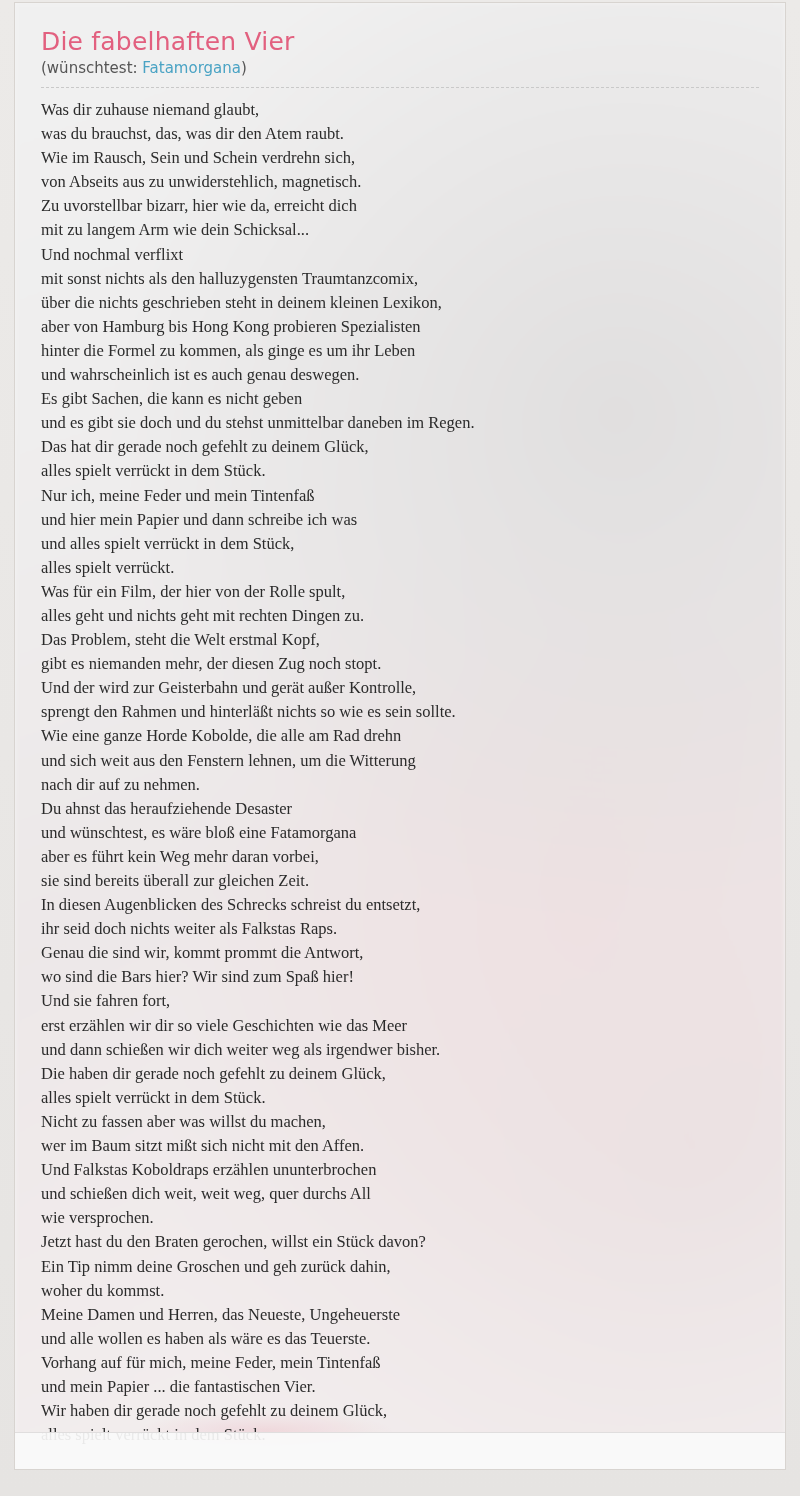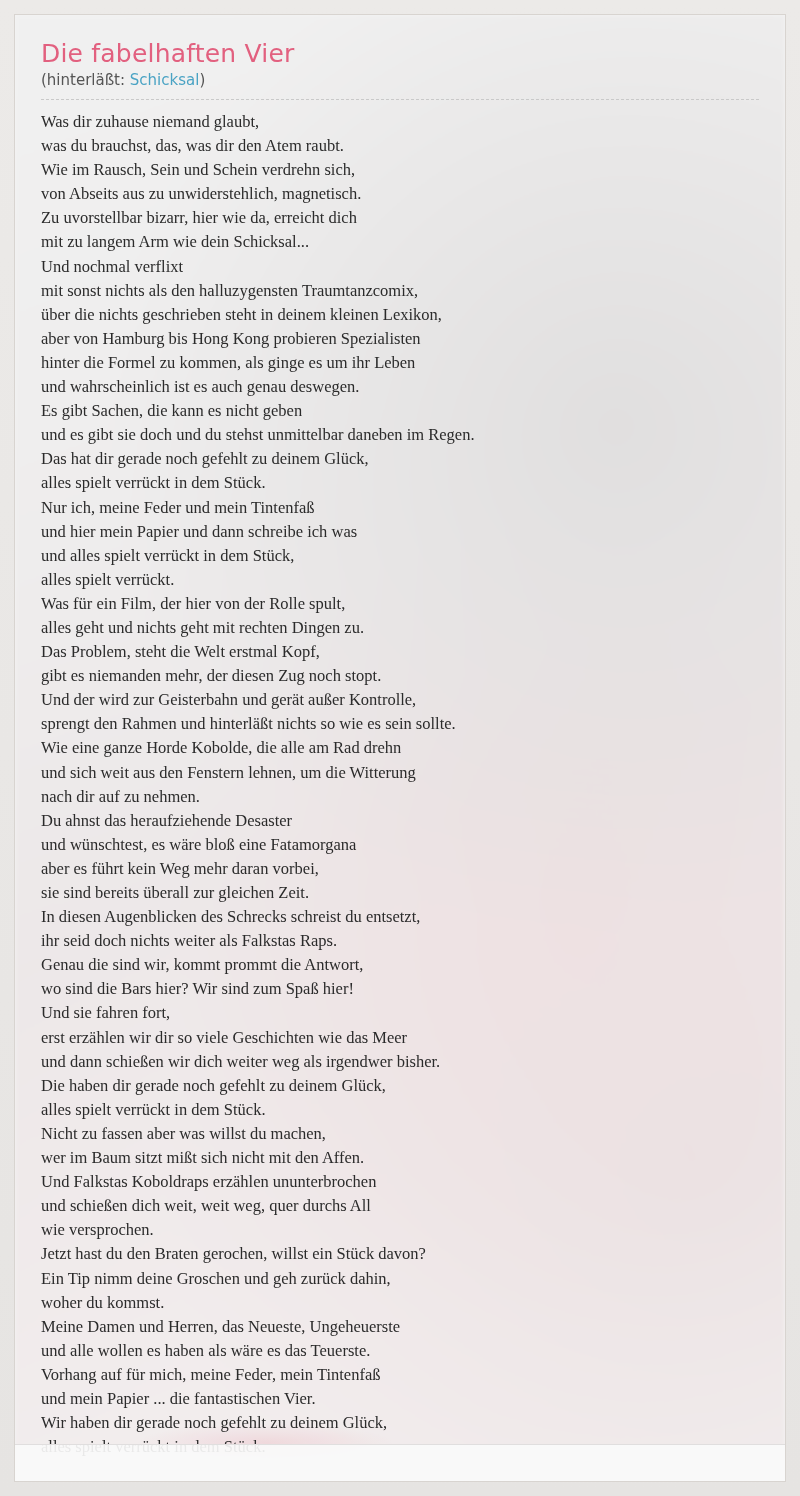--- a/index.html
+++ b/index.html
@@ -12,21 +12,21 @@
     background: #e9e9e7;
     font-family: "DejaVu Sans", "Liberation Sans", sans-serif;
     overflow: hidden;
   }
 
   .page-frame {
     position: relative;
     width: 800px;
     height: 1496px;
     box-sizing: border-box;
-    padding: 14px 14px 14px 14px;
+    padding: 2px 14px 14px 14px;
     background:
       linear-gradient(180deg, #eceae8 0%, #e6e4e2 100%);
   }
 
   
   .card {
     position: relative;
     box-sizing: border-box;
     width: 772px;
     height: 1468px;
@@ -119,22 +119,22 @@
 <div class="page-frame">
   <div class="card">
     <div class="bg-photo"></div>
     <div class="sheet"></div>
     <div class="smudge"></div>
 
     <div class="content">
       <h1 class="song-title">Die fabelhaften Vier</h1>
 
       <div class="artist-line">
-        <span>(hinterläßt:</span>
-        <a class="artist-link" href="#">Schicksal</a><span>)</span>
+        <span>(wünschtest:</span>
+        <a class="artist-link" href="#">Fatamorgana</a><span>)</span>
       </div>
 
       <div class="lyrics">Was dir zuhause niemand glaubt,
 was du brauchst, das, was dir den Atem raubt.
 Wie im Rausch, Sein und Schein verdrehn sich,
 von Abseits aus zu unwiderstehlich, magnetisch.
 Zu uvorstellbar bizarr, hier wie da, erreicht dich
 mit zu langem Arm wie dein Schicksal...
 Und nochmal verflixt
 mit sonst nichts als den halluzygensten Traumtanzcomix,

